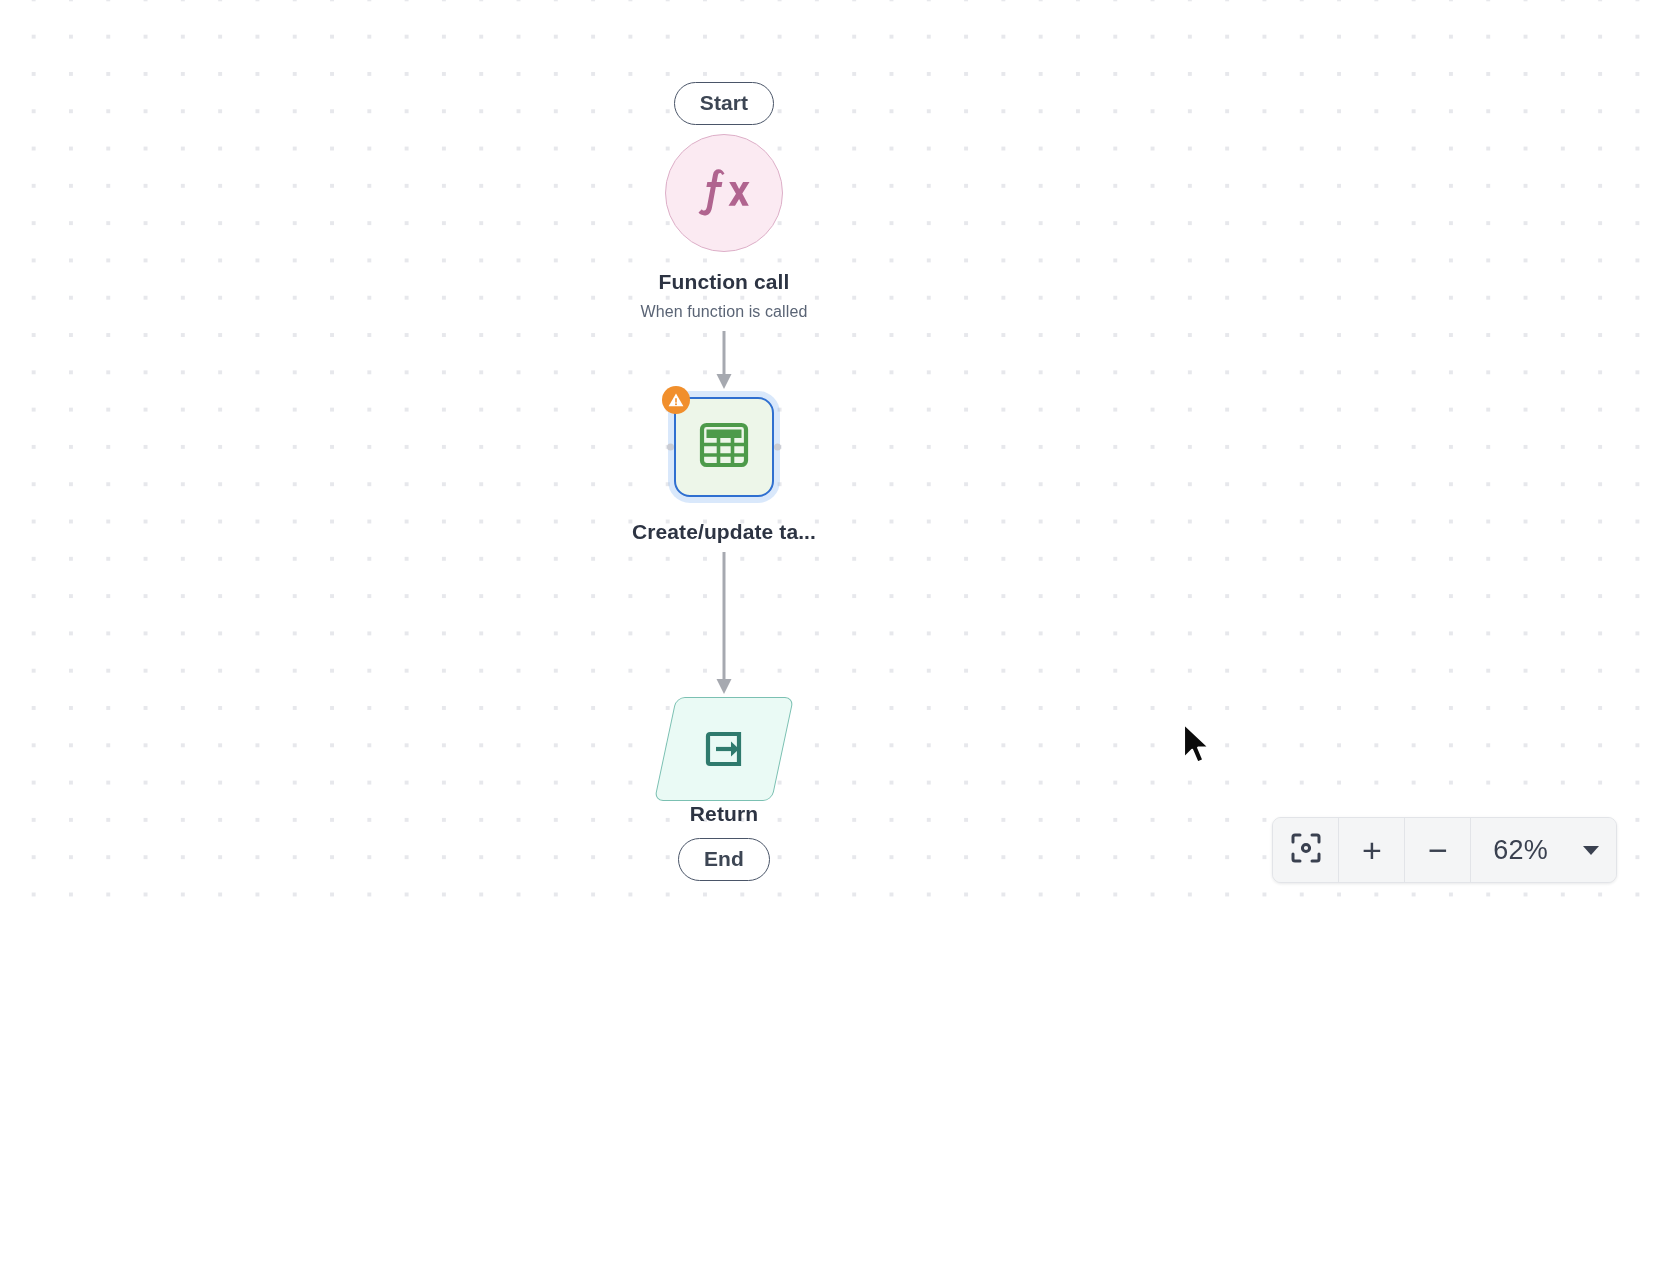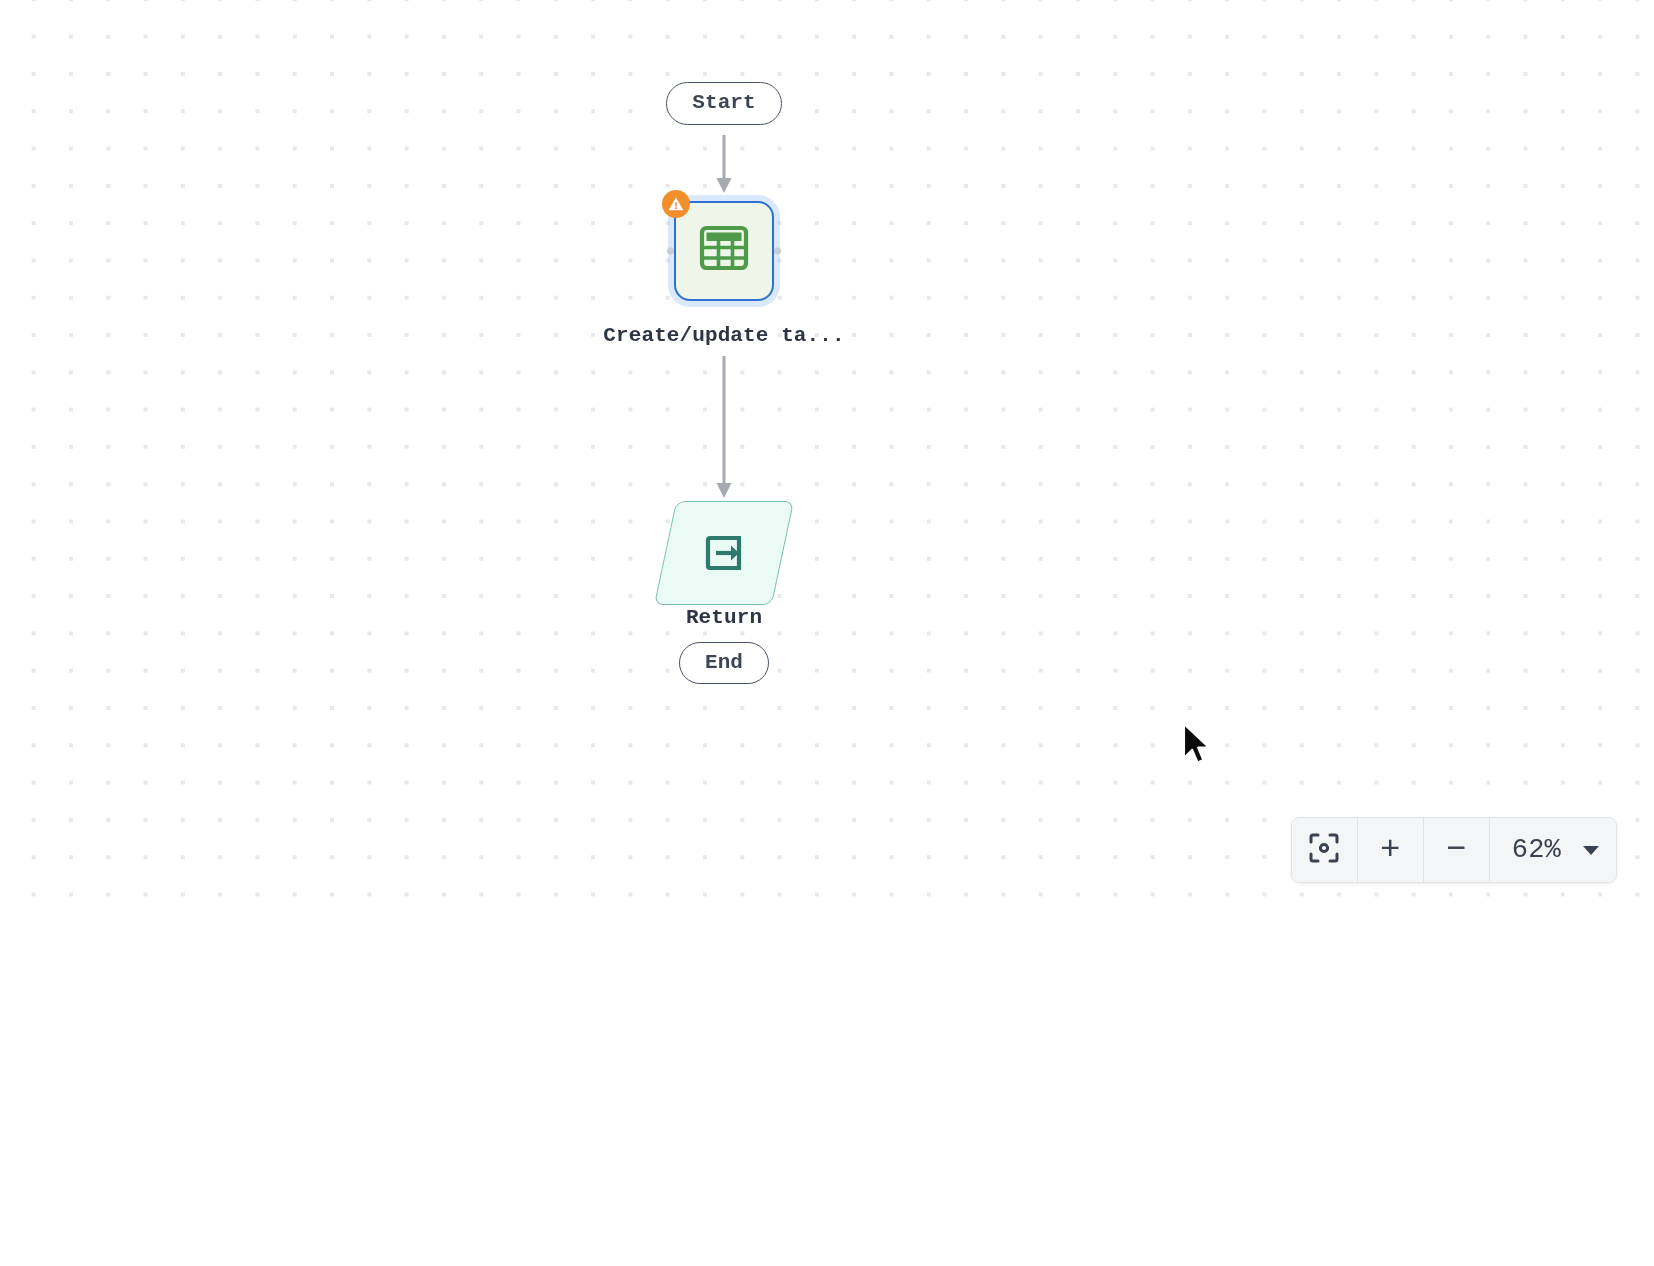--- a/index.html
+++ b/index.html
@@ -15,21 +15,20 @@
   
   #canvas {
     position: relative;
     width: 1654px;
     height: 914px;
     background-color: #ffffff;
     background-image: radial-gradient(circle, #e7e8ec 2.1px, transparent 2.2px);
     background-size: 37.3px 37.3px;
     background-position: 15px 18px;
     overflow: hidden;
-    font-family: Liberation Mono, monospace;
   }
 
   
   #flow {
     position: absolute;
     left: 724px;
     top: 0;
     transform: translateX(-50%);
     width: 520px;
     display: flex;
@@ -174,21 +173,21 @@
     justify-content: center;
     border-right: 1px solid #e2e4e8;
     cursor: pointer;
     color: #3d4654;
     background: #f4f5f6;
   }
   .zbtn .glyph { font-size: 34px; line-height: 1; font-weight: 300; color: #3a4150; }
   #zoom-level {
     display: flex;
     align-items: center;
-    gap: 22px;
+    gap: 35px;
     padding: 0 17px 0 22px;
     cursor: pointer;
     background: #f4f5f6;
   }
   .zoom-value {
     font-size: 27px;
     color: #3a4150;
     letter-spacing: .2px;
     user-select: none;
   }
@@ -206,20 +205,34 @@
 <body>
 
 <div id="canvas">
 
   <div id="flow">
 
     <div style="margin-top:82px;">
       <div class="pill">Start</div>
     </div>
 
+    <div class="node-group" style="margin-top:9px;">
+      <div class="trigger-circle">
+        <span>
+          <svg width="62" height="56" viewBox="0 0 62 56" aria-hidden="true">
+
+            <path d="M31.5 10.8c-1.2-2.9-3.3-4.6-5.9-4.6-3.0 0-5.0 2.0-5.6 5.2l-1.4 7.6h-4.3l-.9 4.9h4.3l-3.6 19.4c-.5 2.8-1.5 4.2-3.1 4.2-1.0 0-1.7-.5-2.2-1.3l-3.3 3.4c1.3 1.8 3.3 2.8 5.9 2.8 4.1 0 6.6-2.6 7.6-8.0l3.8-20.5h5.7l.9-4.9h-5.7l1.2-6.4c.3-1.7 1.0-2.5 2.1-2.5.9 0 1.6.6 2.1 1.8z" fill="#b0648f"></path>
+
+            <path d="M36.2 19.1h6.3l3.6 7.0 4.0-7.0h6.4l-7.2 11.5 6.5 12.2h-6.4l-3.3-6.9-4.1 6.9h-6.5l7.5-12.0z" fill="#b0648f"></path>
+          </svg>
+        </span>
+      </div>
+      <div class="node-title" style="margin-top:17px;">Function call</div>
+      <div class="node-sub" style="margin-top:8px;">When function is called</div>
+    </div>
 
     <svg class="conn" width="26" height="62" viewBox="0 0 26 62" style="margin-top:10px;">
       <line x1="13" y1="0" x2="13" y2="44" stroke="#a6a9b0" stroke-width="3"></line>
       <path d="M13 58 L5.5 43 L20.5 43 Z" fill="#a6a9b0"></path>
     </svg>
 
     <div class="node-group" style="margin-top:-2px;justify-content:flex-end;">
       <div class="action-box-wrap">
         <div class="warn-badge">
           <svg width="20" height="20" viewBox="0 0 20 20" aria-hidden="true">

